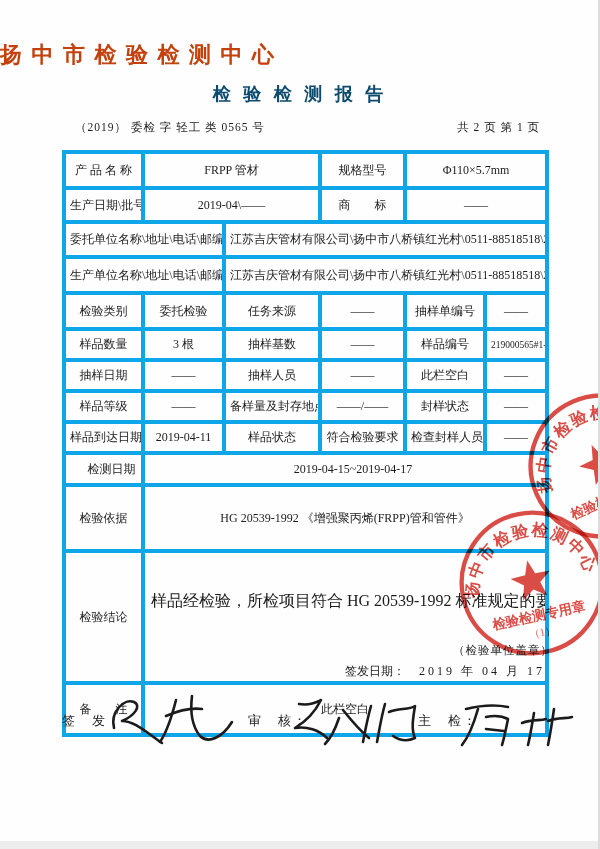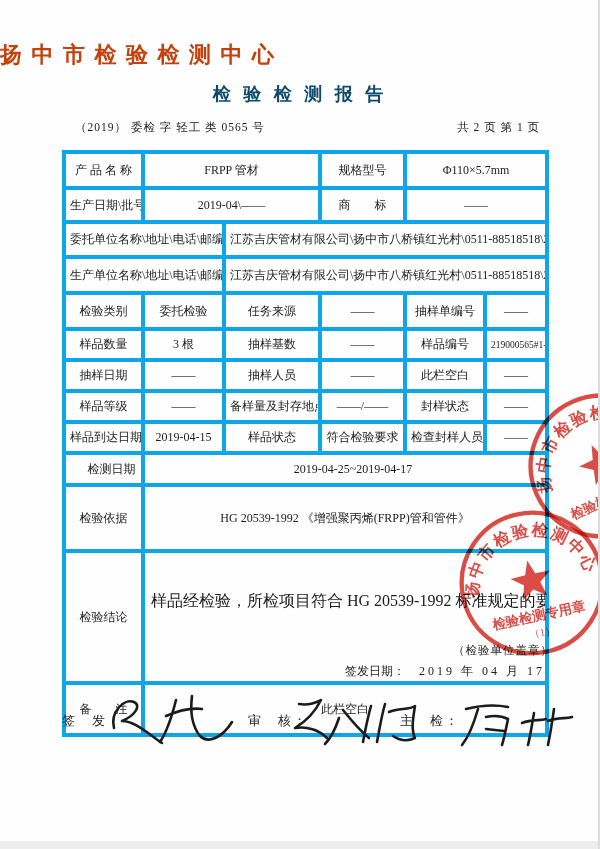--- a/index.html
+++ b/index.html
@@ -123,29 +123,29 @@
     <tr class="rs">
       <td>样品等级</td>
       <td>——</td>
       <td class="small">备样量及封存地点</td>
       <td>——/——</td>
       <td>封样状态</td>
       <td>——</td>
     </tr>
     <tr class="rs">
       <td class="small">样品到达日期</td>
-      <td>2019-04-15</td>
+      <td>2019-04-11</td>
       <td>样品状态</td>
       <td>符合检验要求</td>
       <td class="small">检查封样人员</td>
       <td>——</td>
     </tr>
     <tr class="r10">
       <td>检测日期</td>
-      <td colspan="5">2019-04-25~2019-04-17</td>
+      <td colspan="5">2019-04-15~2019-04-17</td>
     </tr>
     <tr class="r11">
       <td>检验依据</td>
       <td colspan="5" class="left">HG 20539-1992 《增强聚丙烯(FRPP)管和管件》</td>
     </tr>
     <tr class="r12">
       <td>检验结论</td>
       <td colspan="5" class="conclusion-cell">
         <div class="conclusion-text">样品经检验，所检项目符合 HG 20539-1992 标准规定的要求</div>
         <div class="seal-hint">（检验单位盖章）</div>
@@ -195,21 +195,21 @@
     <path d="M92 8 C90 24 92 38 100 48 C108 56 122 50 132 34"></path>
   </svg>
 
   <div class="sig-label" style="left:248px;top:712px">审　核：</div>
   <svg class="sig" style="left:287px;top:692px" width="135" height="55" viewBox="0 0 135 55" aria-label="吴跃明">
     <path d="M12 12 C24 14 30 10 34 8 C28 20 18 30 8 36 C20 34 32 38 40 46"></path>
     <path d="M52 26 C48 38 44 46 38 52 M56 18 C64 28 72 38 82 46 M84 14 C80 28 78 40 76 50"></path>
     <path d="M98 12 C94 26 92 40 90 50 M102 20 C112 16 122 18 128 14 C126 26 124 38 128 46 C120 50 112 48 106 44"></path>
   </svg>
 
-  <div class="sig-label" style="left:400px;top:712px">主　检：</div>
+  <div class="sig-label" style="left:418px;top:712px">主　检：</div>
   <svg class="sig" style="left:456px;top:697px" width="120" height="50" viewBox="0 0 120 50" aria-label="顾琳">
     <path d="M10 12 C26 8 42 8 52 10 M22 12 C18 26 14 38 6 48 M30 20 C40 18 48 20 52 22 C50 32 48 42 46 48 M30 32 L48 34"></path>
     <path d="M78 16 C76 28 74 40 72 48 M66 26 C76 22 84 24 90 22 M98 12 C96 26 94 38 92 48 M92 24 C102 20 110 22 116 20"></path>
   </svg>
 
   <div class="scan-bottom"></div>
   <div class="scan-right"></div>
 </div>
 
 </body></html>

